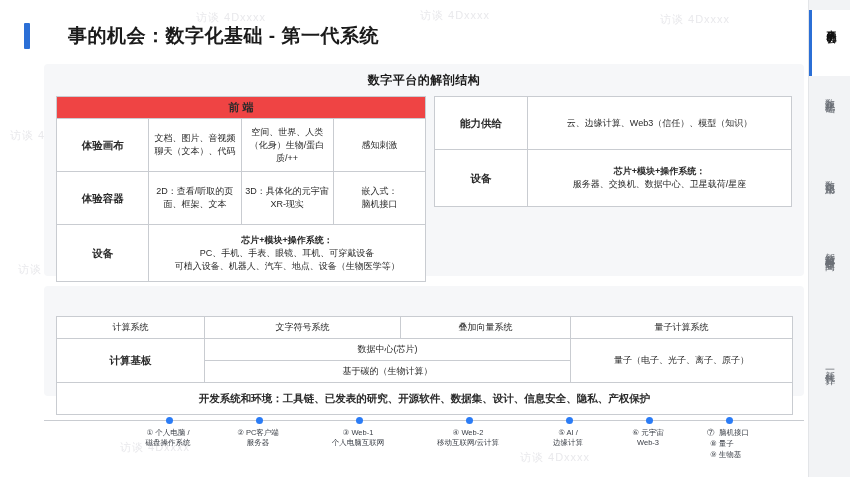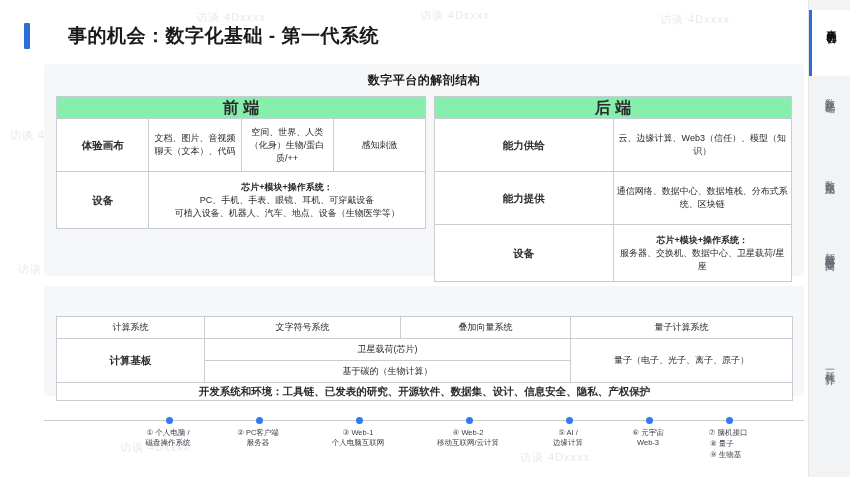--- a/index.html
+++ b/index.html
@@ -72,21 +72,21 @@
     font-size:9px;
     color:#2a2a2a;
   }
   table.grid td{
     border:1px solid #c9ccd1;
     text-align:center;
     vertical-align:middle;
     padding:4px 3px;
     line-height:13px;
   }
-  td.hd{font-weight:bold;font-size:16px;background:#86efac;}
+  td.hd{font-weight:bold;font-size:11px;background:#ef4444;}
   td.rowhd{font-weight:bold;font-size:10.5px;}
   .nowrapline{display:block;}
   .bold{font-weight:bold;}
   
   #panel-anatomy{left:44px;top:64px;width:760px;height:212px;}
   #anatomy-front{position:absolute;left:12px;top:32px;width:370px;}
   #anatomy-back{position:absolute;left:390px;top:32px;width:358px;}
   
   #panel-foundation{left:44px;top:286px;width:760px;height:110px;}
   #foundation-table{position:absolute;left:12px;top:30px;width:736px;}
@@ -149,46 +149,51 @@
               <span class="nowrapline">聊天（文本）、代码</span>
             </td>
             <td style="width:110px;">
               <span class="nowrapline">空间、世界、人类（化身）生物/蛋白质/++</span>
             </td>
             <td style="width:74px;">
               <span class="nowrapline">感知刺激</span>
             </td>
           </tr>
           <tr>
+            <td class="rowhd" style="height:44px;">体验容器</td>
+            <td>
+              <span class="nowrapline">2D：查看/听取的页面、框架、文本</span>
+            </td>
+            <td>
+              <span class="nowrapline">3D：具体化的元宇宙</span>
+              <span class="nowrapline">XR-现实</span>
+            </td>
+            <td>
+              <span class="nowrapline">嵌入式：</span>
+              <span class="nowrapline">脑机接口</span>
+            </td>
+          </tr>
+          <tr>
             <td class="rowhd" style="height:48px;">设备</td>
             <td colspan="3">
               <span class="nowrapline bold">芯片+模块+操作系统：</span>
               <span class="nowrapline">PC、手机、手表、眼镜、耳机、可穿戴设备</span>
               <span class="nowrapline">可植入设备、机器人、汽车、地点、设备（生物医学等）</span>
             </td>
           </tr>
         </tbody>
       </table>
     </div>
   <div id="anatomy-back">
       <table class="grid" style="width:358px;">
         <tbody>
           <tr>
-            <td class="hd" colspan="2">后 端</td>
-          </tr>
-          <tr>
             <td class="rowhd" style="width:86px;height:44px;">能力供给</td>
             <td>
               <span class="nowrapline">云、边缘计算、Web3（信任）、模型（知识）</span>
-            </td>
-          </tr>
-          <tr>
-            <td class="rowhd" style="width:86px;height:44px;">能力提供</td>
-            <td>
-              <span class="nowrapline">通信网络、数据中心、数据堆栈、分布式系统、区块链</span>
             </td>
           </tr>
           <tr>
             <td class="rowhd" style="width:86px;height:48px;">设备</td>
             <td>
               <span class="nowrapline bold">芯片+模块+操作系统：</span>
               <span class="nowrapline">服务器、交换机、数据中心、卫星载荷/星座</span>
             </td>
           </tr>
         </tbody>
@@ -207,28 +212,28 @@
         </colgroup>
         <tbody>
           <tr>
             <td>计算系统</td>
             <td>文字符号系统</td>
             <td>叠加向量系统</td>
             <td>量子计算系统</td>
           </tr>
           <tr>
             <td rowspan="2" class="rowhd">计算基板</td>
-            <td colspan="2">卫星载荷(芯片)</td>
+            <td colspan="2">数据中心(芯片)</td>
             <td rowspan="2">量子（电子、光子、离子、原子）</td>
           </tr>
           <tr>
             <td colspan="2">基于碳的（生物计算）</td>
           </tr>
           <tr>
-            <td colspan="4" class="bold" style="font-size:10.5px;padding:2px 3px;">开发系统和环境：工具链、已发表的研究、开源软件、数据集、设计、信息安全、隐私、产权保护</td>
+            <td colspan="4" class="bold" style="font-size:10.5px;padding:9px 3px;">开发系统和环境：工具链、已发表的研究、开源软件、数据集、设计、信息安全、隐私、产权保护</td>
           </tr>
         </tbody>
       </table>
     </div>
 </div>
 
 <div class="timeline">
   <div class="tl-line"></div>
   <div id="timeline-items">
       <div class="tl-dot" style="left: 122px;"></div>
@@ -237,18 +242,18 @@
       <div class="tl-item" style="left: 170px; width: 88px;"><span>② </span><span>PC客户端<br>服务器</span></div>
       <div class="tl-dot" style="left: 312px;"></div>
       <div class="tl-item" style="left: 270px; width: 88px;"><span>③ </span><span>Web-1<br>个人电脑互联网</span></div>
       <div class="tl-dot" style="left: 422px;"></div>
       <div class="tl-item" style="left: 380px; width: 88px;"><span>④ </span><span>Web-2<br>移动互联网/云计算</span></div>
       <div class="tl-dot" style="left: 522px;"></div>
       <div class="tl-item" style="left: 480px; width: 88px;"><span>⑤ </span><span>AI /<br>边缘计算</span></div>
       <div class="tl-dot" style="left: 602px;"></div>
       <div class="tl-item" style="left: 560px; width: 88px;"><span>⑥ </span><span>元宇宙<br>Web-3</span></div>
       <div class="tl-dot" style="left: 682px;"></div>
-      <div class="tl-item" style="left: 640px; width: 88px;"><span>⑦ </span><span>脑机接口</span></div>
+      <div class="tl-item" style="left: 640px; width: 88px; font-family: Liberation Mono, monospace;"><span>⑦ </span><span>脑机接口</span></div>
       <div class="tl-item" style="left: 666px; width: 88px; top: 27px; text-align: left;"><span>⑧ </span><span>量子</span></div>
       <div class="tl-item" style="left: 666px; width: 88px; top: 38px; text-align: left;"><span>⑨ </span><span>生物基</span></div>
     </div>
 
 </div>
 
 </body></html>

